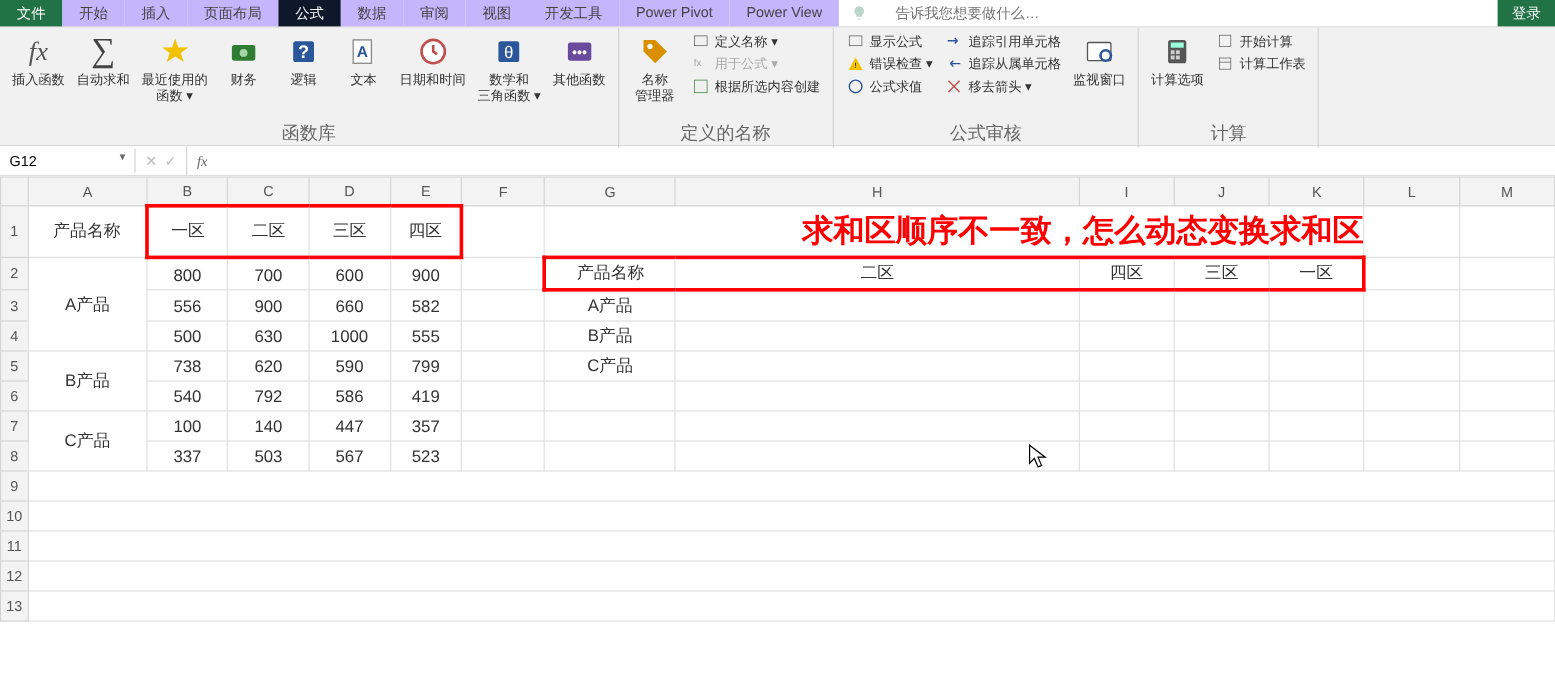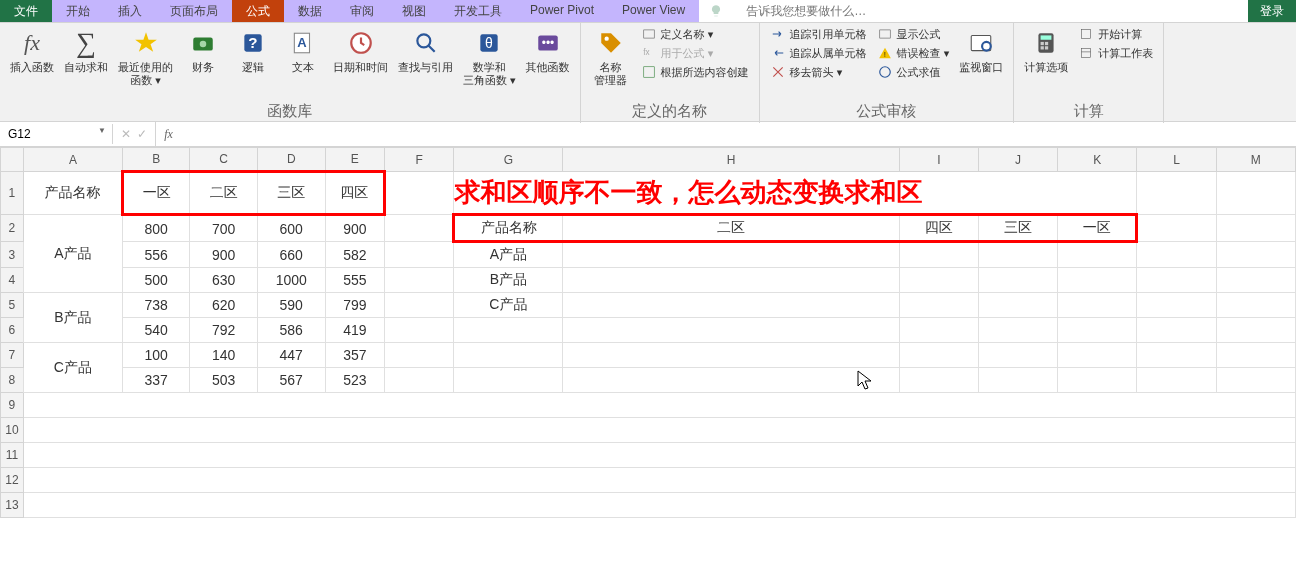--- a/index.html
+++ b/index.html
@@ -1,20 +1,20 @@
 <!DOCTYPE html>
 <html><head>
 <meta charset="utf-8">
 <style>
   html,body{margin:0;padding:0;font-family:"Microsoft YaHei","Segoe UI",Arial,sans-serif;font-size:12px;background:#fff;color:#333;width:1296px;height:561px;overflow:hidden}
   
   .tabs{display:flex;align-items:stretch;background:#fff;height:22px;border-bottom:1px solid #d4d4d4}
   .tab{padding:3px 14px 0 14px;color:#fff;background:#217346;cursor:pointer;font-size:12px}
   .tab.normal{background:#c4b5fd;color:#444}
-  .tab.active{background:#c2410c;color:#fff}
+  .tab.active{background:#0f172a;color:#fff}
   .tellme{flex:0 0 auto;display:flex;align-items:center;color:#bcd6c8;padding:0 10px;gap:21px}
   .tellme input{border:none;background:transparent;color:#bcd6c8;width:140px;font-size:12px}
   .spacer{flex:1}
   .login{padding:3px 12px 0 12px;color:#fff;background:#217346}
   
   .ribbon{display:flex;align-items:flex-start;background:#f1f1f1;border-bottom:1px solid #d4d4d4;height:98px}
   .group{display:flex;flex-direction:column;align-items:center;border-right:1px solid #d4d4d4;height:100%;padding:2px 6px 0 6px}
   .group .items{display:flex;align-items:flex-start;gap:2px;flex:1}
   .group .glabel{font-size:15px;color:#666;padding:2px 0 2px 0}
   .rbtn{display:flex;flex-direction:column;align-items:center;justify-content:flex-start;padding:2px 4px;gap:2px;cursor:pointer;min-width:40px}
@@ -34,21 +34,21 @@
   .finput input{border:none;width:100%;font-size:12px;padding:2px 4px}
   
   .gridwrap{position:relative;overflow:auto;height:calc(561px - 22px - 98px - 24px)}
   table.grid{border-collapse:collapse;table-layout:fixed}
   .colhead th{background:#f3f3f3;border:1px solid #d4d4d4;font-weight:normal;color:#555;height:20px;font-size:12px}
   .rowhead{background:#f3f3f3;border:1px solid #d4d4d4;color:#555;text-align:center;width:22px;font-size:12px}
   td{border:1px solid #e0e0e0;height:24px;padding:0;vertical-align:middle;text-align:center;font-size:14px}
   td.h32{height:40px}
   .redbox{outline:3px solid #ff0000;outline-offset:-1px}
   
-  .banner{color:#ff0000;font-size:26px;font-weight:bold;text-align:left}
+  .banner{color:#ff0000;font-size:26px;font-weight:bold;text-align:right}
   
   .cursor{position:absolute;left:857px;top:223px;pointer-events:none;font-size:16px;color:#000}
   
   svg{display:block}
 </style>
 </head>
 <body>
 
 <div class="tabs">
   <div class="tab">文件</div>
@@ -127,29 +127,20 @@
             <svg width="26" height="26" viewBox="0 0 24 24">
               <circle cx="12" cy="12" r="9" fill="#fff" stroke="#c0504d" stroke-width="2"></circle>
               <path d="M12 7v5l3 2" stroke="#c0504d" stroke-width="2" fill="none"></path>
             </svg>
           </span>
         <span class="lbl">日期和时间</span>
       </div>
       <div class="rbtn">
         <span class="ic">
             <svg width="26" height="26" viewBox="0 0 24 24">
-              <circle cx="10" cy="10" r="6" fill="none" stroke="#2b579a" stroke-width="2"></circle>
-              <path d="M14 14l6 6" stroke="#2b579a" stroke-width="2"></path>
-            </svg>
-          </span>
-        <span class="lbl">查找与引用</span>
-      </div>
-      <div class="rbtn">
-        <span class="ic">
-            <svg width="26" height="26" viewBox="0 0 24 24">
               <rect x="4" y="4" width="16" height="16" rx="2" fill="#2b579a"></rect>
               <text x="12" y="17" text-anchor="middle" fill="#fff" font-size="13">θ</text>
             </svg>
           </span>
         <span class="lbl">数学和
 三角函数 ▾</span>
       </div>
       <div class="rbtn">
         <span class="ic">
             <svg width="26" height="26" viewBox="0 0 24 24">
@@ -204,46 +195,20 @@
     </div>
     <div class="glabel">定义的名称</div>
   </div>
 
   <div class="group">
     <div class="items">
       <div class="vstack">
         <div class="hline">
             <span class="sic">
               <svg width="14" height="14" viewBox="0 0 24 24">
-                <path d="M3 12h14m0 0l-4-4m4 4l-4 4" stroke="#2b579a" fill="none" stroke-width="2"></path>
-              </svg>
-            </span>
-            <span>追踪引用单元格</span>
-          </div>
-        <div class="hline">
-            <span class="sic">
-              <svg width="14" height="14" viewBox="0 0 24 24">
-                <path d="M21 12H7m0 0l4-4m-4 4l4 4" stroke="#2b579a" fill="none" stroke-width="2"></path>
-              </svg>
-            </span>
-            <span>追踪从属单元格</span>
-          </div>
-        <div class="hline">
-            <span class="sic">
-              <svg width="14" height="14" viewBox="0 0 24 24">
-                <path d="M4 4l16 16M20 4L4 20" stroke="#c0504d" stroke-width="2"></path>
-              </svg>
-            </span>
-            <span>移去箭头 ▾</span>
-          </div>
-      </div>
-      <div class="vstack">
-        <div class="hline">
-            <span class="sic">
-              <svg width="14" height="14" viewBox="0 0 24 24">
                 <rect x="3" y="5" width="18" height="14" fill="none" stroke="#555"></rect>
               </svg>
             </span>
             <span>显示公式</span>
           </div>
         <div class="hline">
             <span class="sic">
               <svg width="14" height="14" viewBox="0 0 24 24">
                 <path d="M12 3l10 18H2z" fill="#f2c200"></path>
                 <text x="12" y="18" text-anchor="middle" font-size="11">!</text>
@@ -251,20 +216,46 @@
             </span>
             <span>错误检查 ▾</span>
           </div>
         <div class="hline">
             <span class="sic">
               <svg width="14" height="14" viewBox="0 0 24 24">
                 <circle cx="12" cy="12" r="9" fill="none" stroke="#2b579a" stroke-width="2"></circle>
               </svg>
             </span>
             <span>公式求值</span>
+          </div>
+      </div>
+      <div class="vstack">
+        <div class="hline">
+            <span class="sic">
+              <svg width="14" height="14" viewBox="0 0 24 24">
+                <path d="M3 12h14m0 0l-4-4m4 4l-4 4" stroke="#2b579a" fill="none" stroke-width="2"></path>
+              </svg>
+            </span>
+            <span>追踪引用单元格</span>
+          </div>
+        <div class="hline">
+            <span class="sic">
+              <svg width="14" height="14" viewBox="0 0 24 24">
+                <path d="M21 12H7m0 0l4-4m-4 4l4 4" stroke="#2b579a" fill="none" stroke-width="2"></path>
+              </svg>
+            </span>
+            <span>追踪从属单元格</span>
+          </div>
+        <div class="hline">
+            <span class="sic">
+              <svg width="14" height="14" viewBox="0 0 24 24">
+                <path d="M4 4l16 16M20 4L4 20" stroke="#c0504d" stroke-width="2"></path>
+              </svg>
+            </span>
+            <span>移去箭头 ▾</span>
           </div>
       </div>
       <div class="rbtn">
         <span class="ic">
             <svg width="26" height="26" viewBox="0 0 24 24">
               <rect x="3" y="5" width="18" height="14" rx="1" fill="#fff" stroke="#555"></rect>
               <circle cx="17" cy="15" r="4" fill="none" stroke="#2b579a" stroke-width="2"></circle>
             </svg>
           </span>
         <span class="lbl">监视窗口</span>

